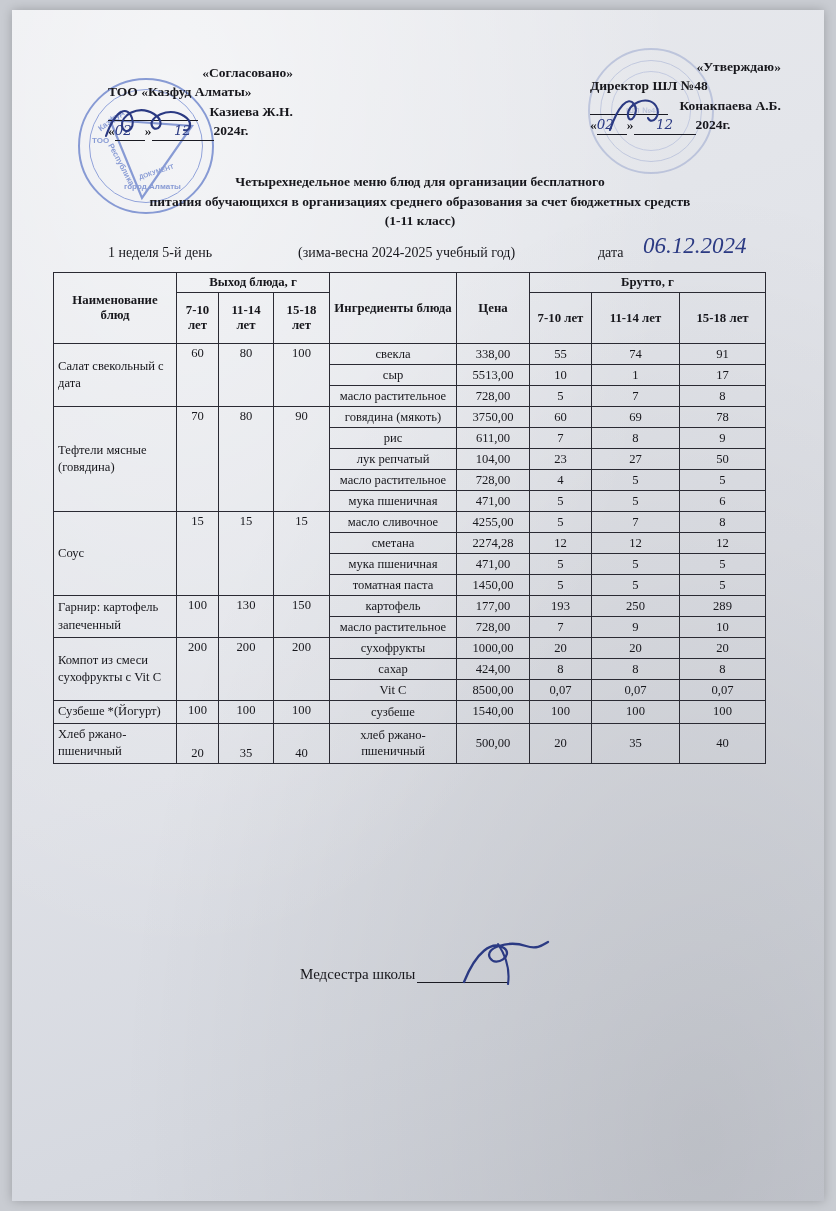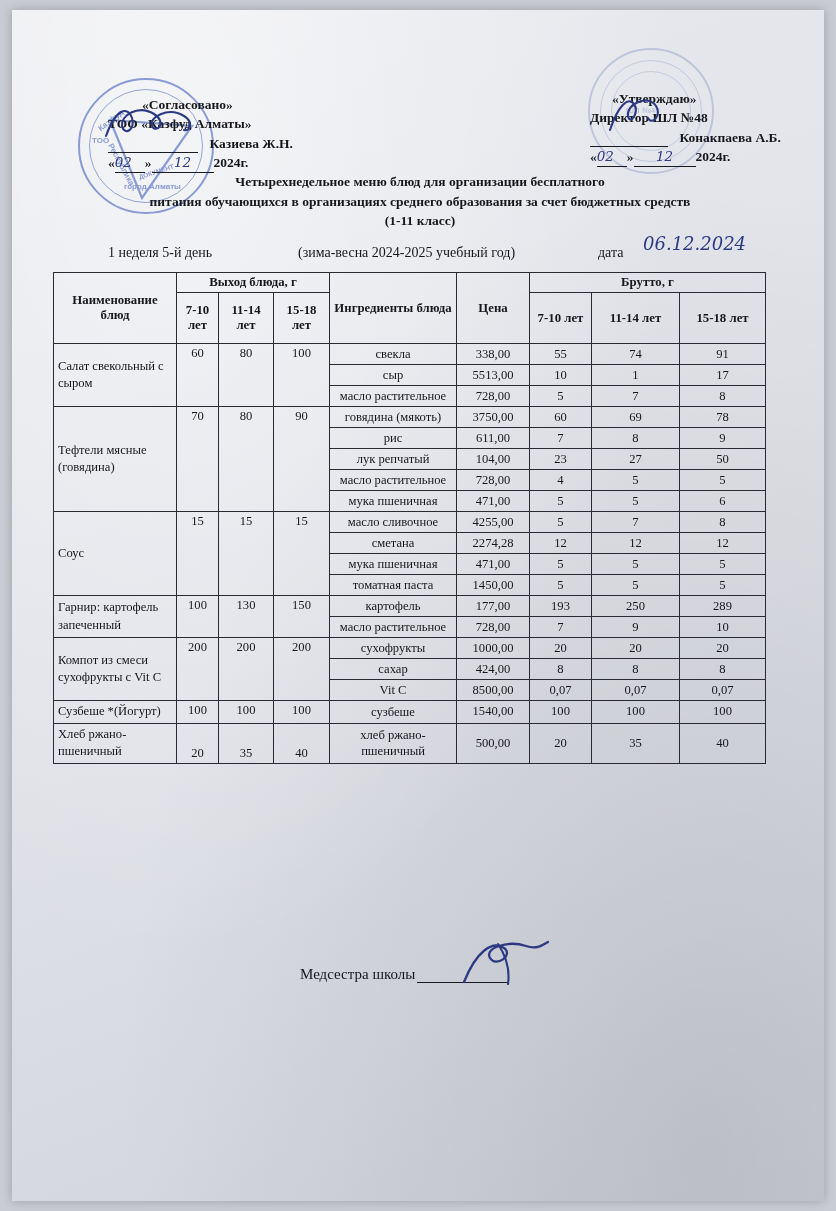--- a/index.html
+++ b/index.html
@@ -48,21 +48,21 @@
   .approval {
     position: absolute;
     font-weight: bold;
     font-size: 13.5px;
     line-height: 19px;
     white-space: nowrap;
   }
   #approval-left { left: 108px; top: 63px; }
   #approval-right { left: 590px; top: 57px; }
   .appr-line { display: block; }
-  .appr-center { text-align: left; margin-top: 32px; }
+  .appr-center { text-align: right; }
   .sign-line {
     display: inline-block;
     border-bottom: 1.4px solid #1a1a22;
     vertical-align: bottom;
   }
   .date-slot {
     display: inline-block;
     border-bottom: 1.4px solid #1a1a22;
     width: 62px;
   }
@@ -139,21 +139,22 @@
     left: 108px;
     top: 243px;
     width: 690px;
     font-size: 14px;
   }
   #meta-week { position: absolute; left: 0; top: 2px; }
   #meta-season { position: absolute; left: 190px; top: 2px; }
   #meta-date-label { position: absolute; left: 490px; top: 2px; }
   #meta-date-value {
     position: absolute; left: 535px; top: -10px;
-    font-size: 18px;
+    font-size: 23px;
+    font-family: Liberation Serif, serif;
   }
 
   
   #menu-table {
     position: absolute;
     left: 53px;
     top: 272px;
     width: 712px;
     border-collapse: collapse;
     font-size: 12.6px;
@@ -298,21 +299,21 @@
         <th class="hdr-tall">7-10 лет</th>
         <th class="hdr-tall">11-14 лет</th>
         <th class="hdr-tall">15-18 лет</th>
         <th class="hdr-tall">7-10 лет</th>
         <th class="hdr-tall">11-14 лет</th>
         <th class="hdr-tall">15-18 лет</th>
       </tr>
     </thead>
     <tbody id="menu-body">
         <tr>
-          <td class="c-name" rowspan="3">Салат свекольный с сыром</td>
+          <td class="c-name" rowspan="3">Салат свекольный с дата</td>
           <td class="c-num" rowspan="3" style="vertical-align: top;">60</td>
           <td class="c-num" rowspan="3" style="vertical-align: top;">80</td>
           <td class="c-num" rowspan="3" style="vertical-align: top;">100</td>
           <td class="c-ingr">свекла</td>
           <td class="c-price">338,00</td>
           <td class="c-num">55</td>
           <td class="c-num">74</td>
           <td class="c-num">91</td>
         </tr>
         <tr>

